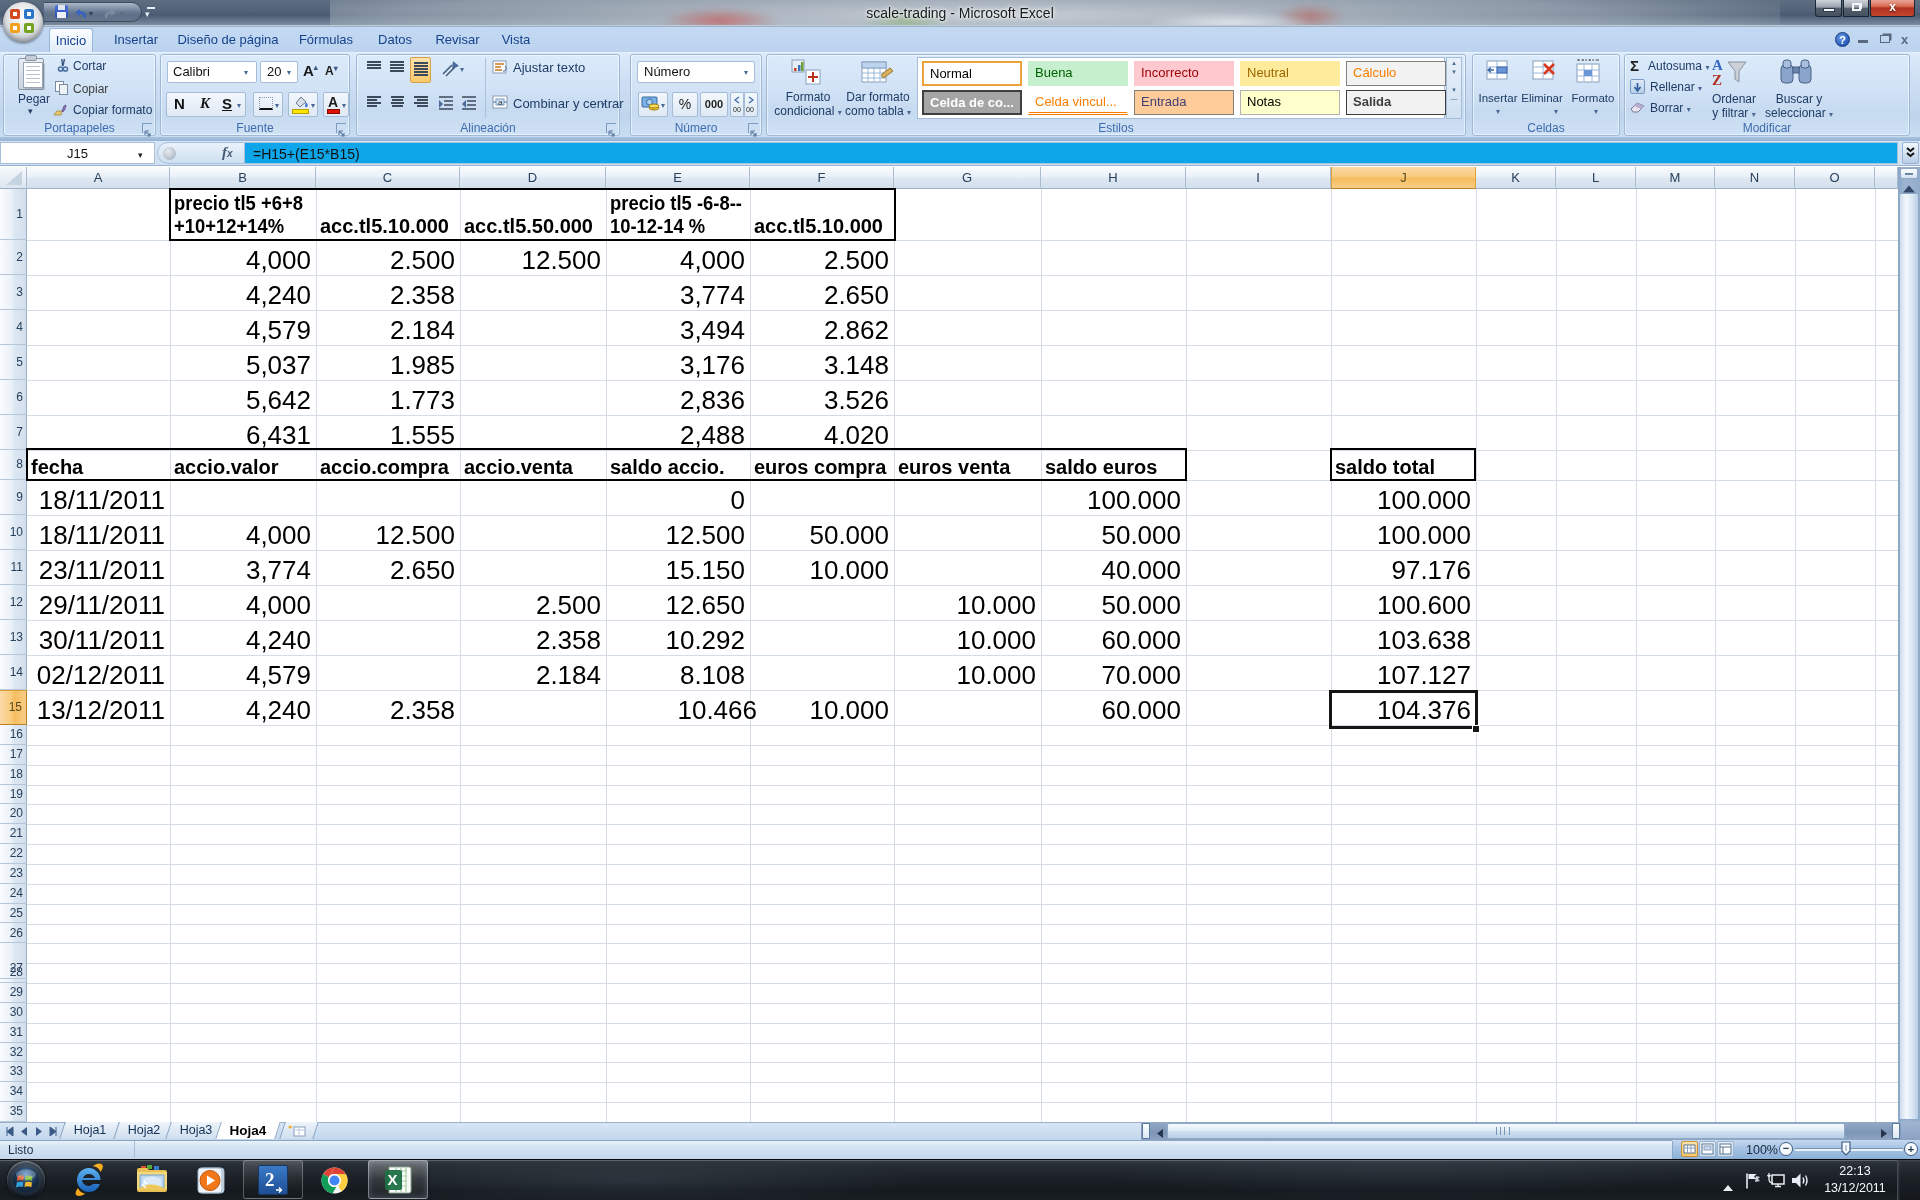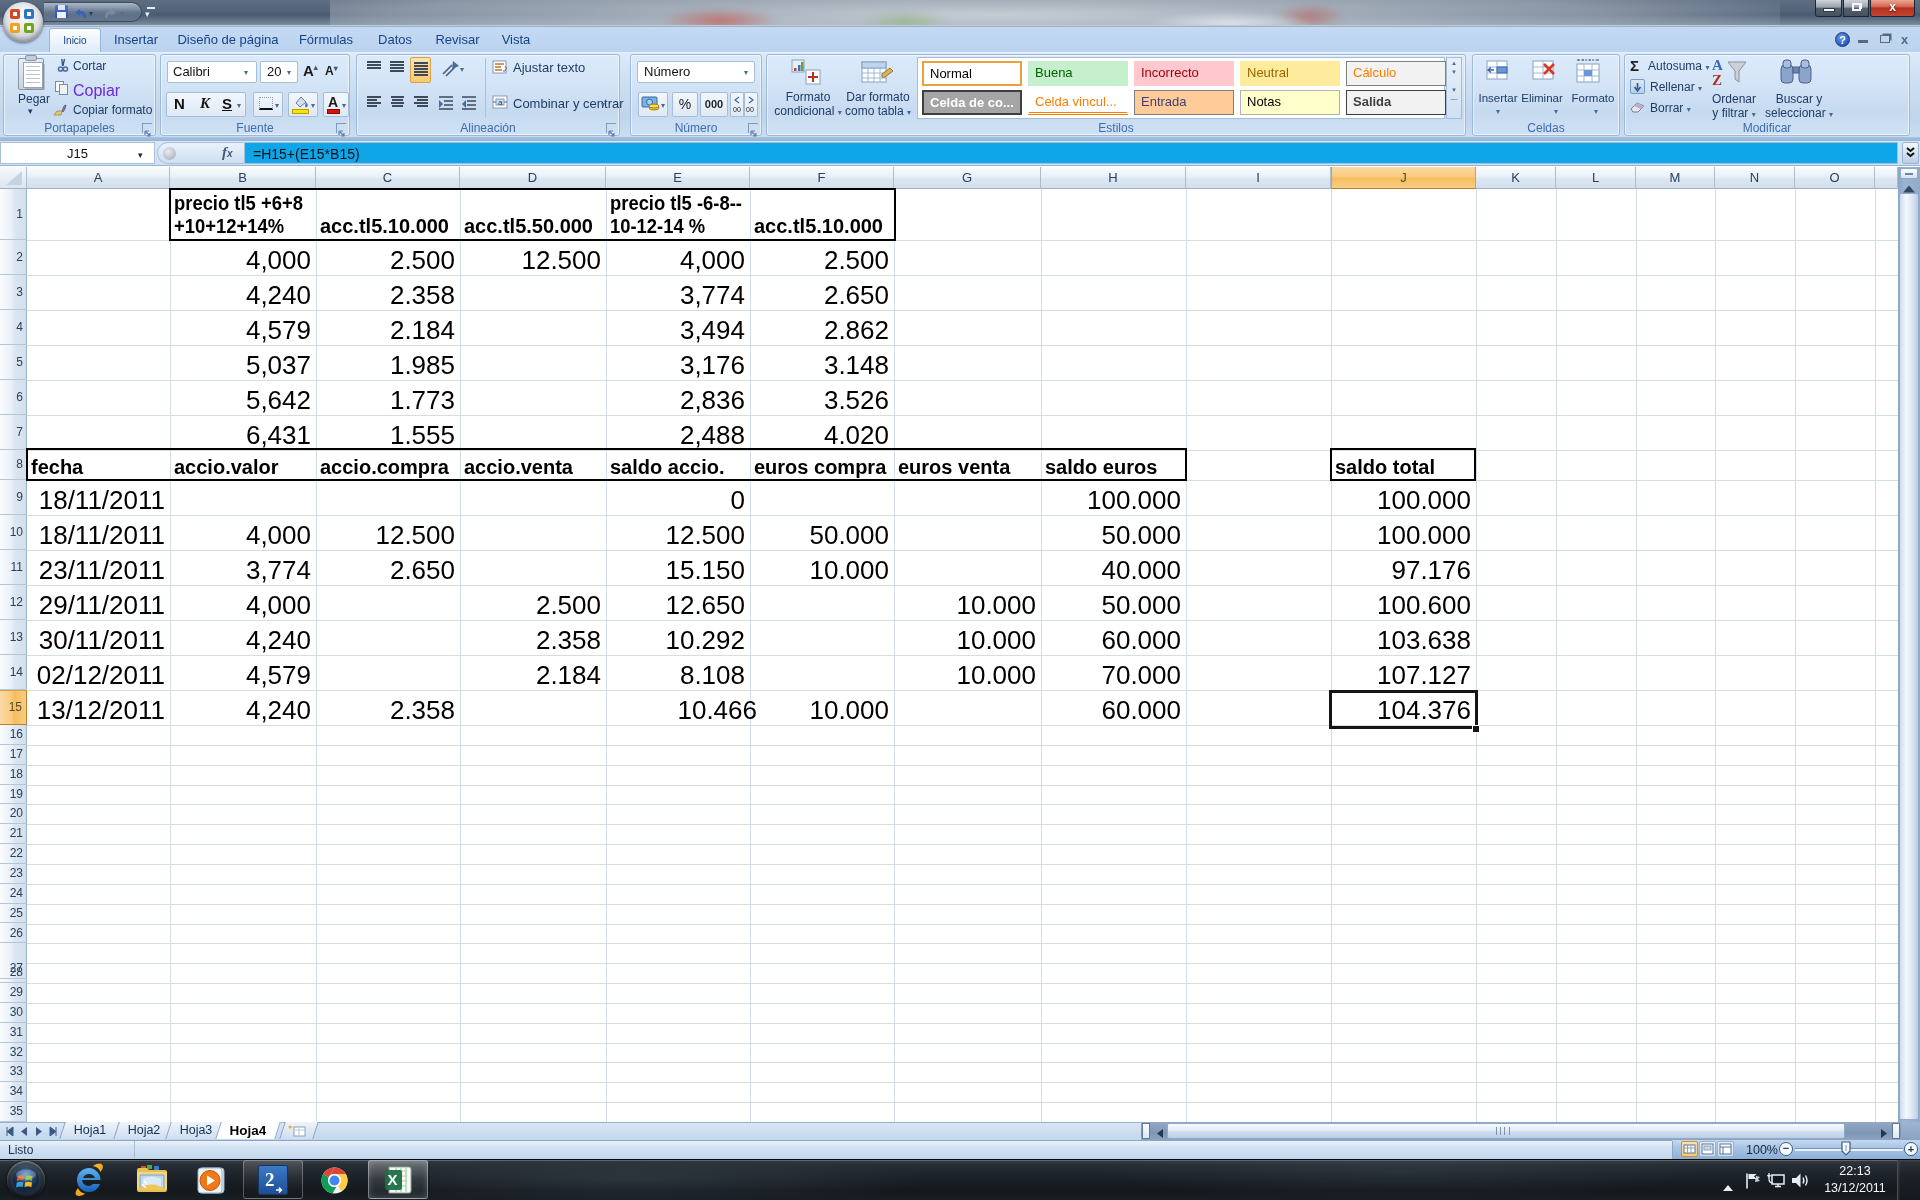--- a/index.html
+++ b/index.html
@@ -8,20 +8,21 @@
 .hdr8{font-weight:bold;font-size:20px;color:#000;padding-left:4px;}
 .gl{background:#d4dce6;}
 </style></head><body>
 <div class="a" style="left:0;top:0;width:1920px;height:27px;background:linear-gradient(#5e6e81 0%,#52637a 40%,#4a5b70 55%,#75889c 90%,#a2b2c2 100%);overflow:hidden;">
 <div class="a" style="left:330px;top:-18px;width:1450px;height:60px;background:radial-gradient(ellipse at 46% 55%,rgba(205,211,218,.95),rgba(180,190,200,.55) 55%,rgba(150,162,176,0) 78%);"></div>
 <div class="a" style="left:660px;top:8px;width:120px;height:19px;background:radial-gradient(ellipse at 50% 70%,rgba(205,65,55,.6),rgba(205,65,55,0) 70%);filter:blur(3px);"></div>
 <div class="a" style="left:860px;top:10px;width:90px;height:17px;background:radial-gradient(ellipse at 50% 75%,rgba(130,175,95,.55),rgba(130,175,95,0) 70%);filter:blur(3px);"></div>
 <div class="a" style="left:1275px;top:4px;width:70px;height:23px;background:radial-gradient(ellipse at 50% 55%,rgba(190,70,55,.5),rgba(190,70,55,0) 72%);filter:blur(3px);"></div>
 <div class="a" style="left:1150px;top:12px;width:160px;height:15px;background:radial-gradient(ellipse at 50% 80%,rgba(235,240,244,.8),rgba(235,240,244,0) 75%);filter:blur(2px);"></div>
 <div class="a" style="left:0;top:25px;width:1920px;height:2px;background:linear-gradient(#cdd9e4,#8fa3b8);"></div>
+<div class="a" style="left:0;top:5px;width:1920px;text-align:center;font-size:14px;color:#15191d;text-shadow:0 0 5px #fff,0 0 3px #fff;">scale-trading - Microsoft Excel</div>
 </div>
 <div class="a" style="left:1815px;top:0;width:27px;height:17px;background:linear-gradient(#cfd4da 0%,#9aa1ab 45%,#55606d 50%,#455160 100%);border:1px solid #1c2735;border-top:none;border-radius:0 0 3px 3px;">
     <div class="a" style="left:7px;top:8px;width:12px;height:4px;background:#f4f7fa;border:1px solid #2e3a48;"></div>
   </div>
 <div class="a" style="left:1843px;top:0;width:26px;height:17px;background:linear-gradient(#cfd4da 0%,#9aa1ab 45%,#55606d 50%,#455160 100%);border:1px solid #1c2735;border-top:none;">
     <div class="a" style="left:8px;top:3px;width:9px;height:8px;border:2px solid #f4f7fa;background:transparent;box-shadow:2px -1px 0 -1px #f4f7fa;"></div>
   </div>
 <div class="a" style="left:1870px;top:0;width:45px;height:17px;background:linear-gradient(#e8a598 0%,#d86a50 40%,#b03121 50%,#c2452e 100%);border:1px solid #1c2735;border-top:none;border-radius:0 0 3px 3px;text-align:center;color:#fff;font-weight:bold;font-size:12px;line-height:15px;text-shadow:0 1px 2px #5a150c;">x</div>
 <div class="a" style="left:3px;top:2px;width:40px;height:40px;border-radius:50%;background:radial-gradient(circle at 50% 35%,#fdfdfd,#dcdfe2 55%,#b9bec5 75%,#8f979f 100%);box-shadow:0 1px 3px rgba(0,0,0,.55),inset 0 -2px 4px rgba(0,0,0,.25);z-index:50;"></div>
 <div class="a" style="left:10px;top:9px;width:10px;height:10px;border:3px solid #d44a20;border-radius:2px;z-index:51;background:#fdfdfd;"></div>
@@ -38,21 +39,21 @@
     </svg></div>
 <div class="a" style="left:89px;top:9px;width:7px;height:6px;z-index:41;color:#2c3e55;font-size:8px;">▾</div>
 <div class="a" style="left:103px;top:6px;width:15px;height:12px;z-index:41;opacity:.55;"><svg width="15" height="12">
       <path d="M2 10 Q1 3 8 3 L8 1 L13 4.5 L8 8 L8 6 Q4 6 4.5 10 Z" fill="#8d99ad"></path>
     </svg></div>
 <div class="a" style="left:120px;top:9px;width:7px;height:6px;z-index:41;color:#5d6b80;font-size:8px;">▾</div>
 <div class="a" style="left:147px;top:7px;width:8px;height:2px;background:#e8eef5;z-index:41;"></div>
 <div class="a" style="left:145px;top:10px;width:12px;height:8px;z-index:41;color:#e8eef5;font-size:9px;line-height:8px;">▾</div>
 <div class="a" style="left:0;top:27px;width:1920px;height:114px;background:linear-gradient(#c8ddf4 0%,#c2d8f1 20%,#b7cfeb 100%);"></div>
 <div class="a" style="left:0;top:27px;width:1920px;height:25px;background:linear-gradient(#c3d9f3,#bcd3ef);"></div>
-<div class="a" style="left:49px;top:28px;width:52px;height:24px;background:linear-gradient(#fcfdff,#f0f6fd 45%,#e0ecf9);border:1px solid #99b7dd;border-bottom:none;border-radius:3px 3px 0 0;text-align:center;font-size:10px;line-height:23px;color:#15428b;">Inicio</div>
+<div class="a" style="left:49px;top:28px;width:44px;height:24px;background:linear-gradient(#fcfdff,#f0f6fd 45%,#e0ecf9);border:1px solid #99b7dd;border-bottom:none;border-radius:3px 3px 0 0;text-align:center;font-size:13px;line-height:23px;color:#15428b;">Inicio</div>
 <div class="a" style="left:105px;top:28px;width:62px;height:24px;text-align:center;font-size:13px;line-height:24px;color:#15428b;">Insertar</div>
 <div class="a" style="left:174px;top:28px;width:108px;height:24px;text-align:center;font-size:13px;line-height:24px;color:#15428b;">Diseño de página</div>
 <div class="a" style="left:294px;top:28px;width:64px;height:24px;text-align:center;font-size:13px;line-height:24px;color:#15428b;">Fórmulas</div>
 <div class="a" style="left:371px;top:28px;width:48px;height:24px;text-align:center;font-size:13px;line-height:24px;color:#15428b;">Datos</div>
 <div class="a" style="left:430px;top:28px;width:55px;height:24px;text-align:center;font-size:13px;line-height:24px;color:#15428b;">Revisar</div>
 <div class="a" style="left:496px;top:28px;width:40px;height:24px;text-align:center;font-size:13px;line-height:24px;color:#15428b;">Vista</div>
 <div class="a" style="left:0;top:52px;width:1920px;height:86px;background:linear-gradient(#dceafa 0%,#cfe0f4 30%,#c0d5ec 75%,#cadef2 100%);border-top:1px solid #e8f1fb;"></div>
 <div class="a" style="left:0;top:137px;width:1920px;height:4px;background:linear-gradient(#a8c2de,#96b3d4);"></div>
 <div class="a" style="left:3px;top:54px;width:153px;height:82px;background:linear-gradient(#dcebfb 0%,#d2e3f6 40%,#c6daf0 70%,#cfe1f4 100%);border:1px solid #9db9d9;border-radius:3px;box-shadow:inset 0 0 0 1px rgba(255,255,255,.55);"></div>
 <div class="a" style="left:3px;top:121px;width:153px;height:15px;text-align:center;font-size:12px;color:#3e6cb0;">Portapapeles</div>
@@ -73,21 +74,21 @@
 <div class="a" style="left:55px;top:58px;width:16px;height:15px;"><svg width="15" height="15">
       <path d="M6.8 1 L7.6 8 M9.5 1 L7.9 8" stroke="#38577e" stroke-width="1.4"></path>
       <circle cx="5.6" cy="11" r="2.1" fill="none" stroke="#4a6da0" stroke-width="1.5"></circle>
       <circle cx="10.4" cy="11" r="2.1" fill="none" stroke="#4a6da0" stroke-width="1.5"></circle>
     </svg></div>
 <div class="a" style="left:73px;top:59px;font-size:12px;color:#1f3c66;">Cortar</div>
 <div class="a" style="left:54px;top:80px;width:16px;height:16px;">
     <div class="a" style="left:1px;top:1px;width:9px;height:11px;background:#fff;border:1px solid #7a8aa0;"></div>
     <div class="a" style="left:5px;top:4px;width:9px;height:11px;background:#eef3f8;border:1px solid #7a8aa0;"></div>
   </div>
-<div class="a" style="left:73px;top:82px;font-size:16px;color:#6d28d9;">Copiar</div>
+<div class="a" style="left:73px;top:82px;font-size:12px;color:#404040;">Copiar</div>
 <div class="a" style="left:52px;top:103px;width:18px;height:15px;"><svg width="18" height="15">
       <path d="M2 12 L9 12 L10 8 L5 8 Z" fill="#e8c76a" stroke="#a08a3a" stroke-width=".8"></path>
       <path d="M10 8 L12 3 L14 2 L13 6 L11 9 Z" fill="#8a7ab8" stroke="#5a4a88" stroke-width=".8"></path>
     </svg></div>
 <div class="a" style="left:73px;top:103px;font-size:12px;color:#1f3c66;">Copiar formato</div>
 <div class="a" style="left:160px;top:54px;width:190px;height:82px;background:linear-gradient(#dcebfb 0%,#d2e3f6 40%,#c6daf0 70%,#cfe1f4 100%);border:1px solid #9db9d9;border-radius:3px;box-shadow:inset 0 0 0 1px rgba(255,255,255,.55);"></div>
 <div class="a" style="left:160px;top:121px;width:190px;height:15px;text-align:center;font-size:12px;color:#3e6cb0;">Fuente</div>
 <div class="a" style="left:336px;top:123px;width:10px;height:10px;border-left:1px solid #7d9cc0;border-top:1px solid #7d9cc0;"><svg width="9" height="9">
       <path d="M2 2 h4 M2 2 v4 M3 3 l4 4 M7 4 v3 h-3" stroke="#5f7fa6" stroke-width="1.2" fill="none"></path>
     </svg></div>

